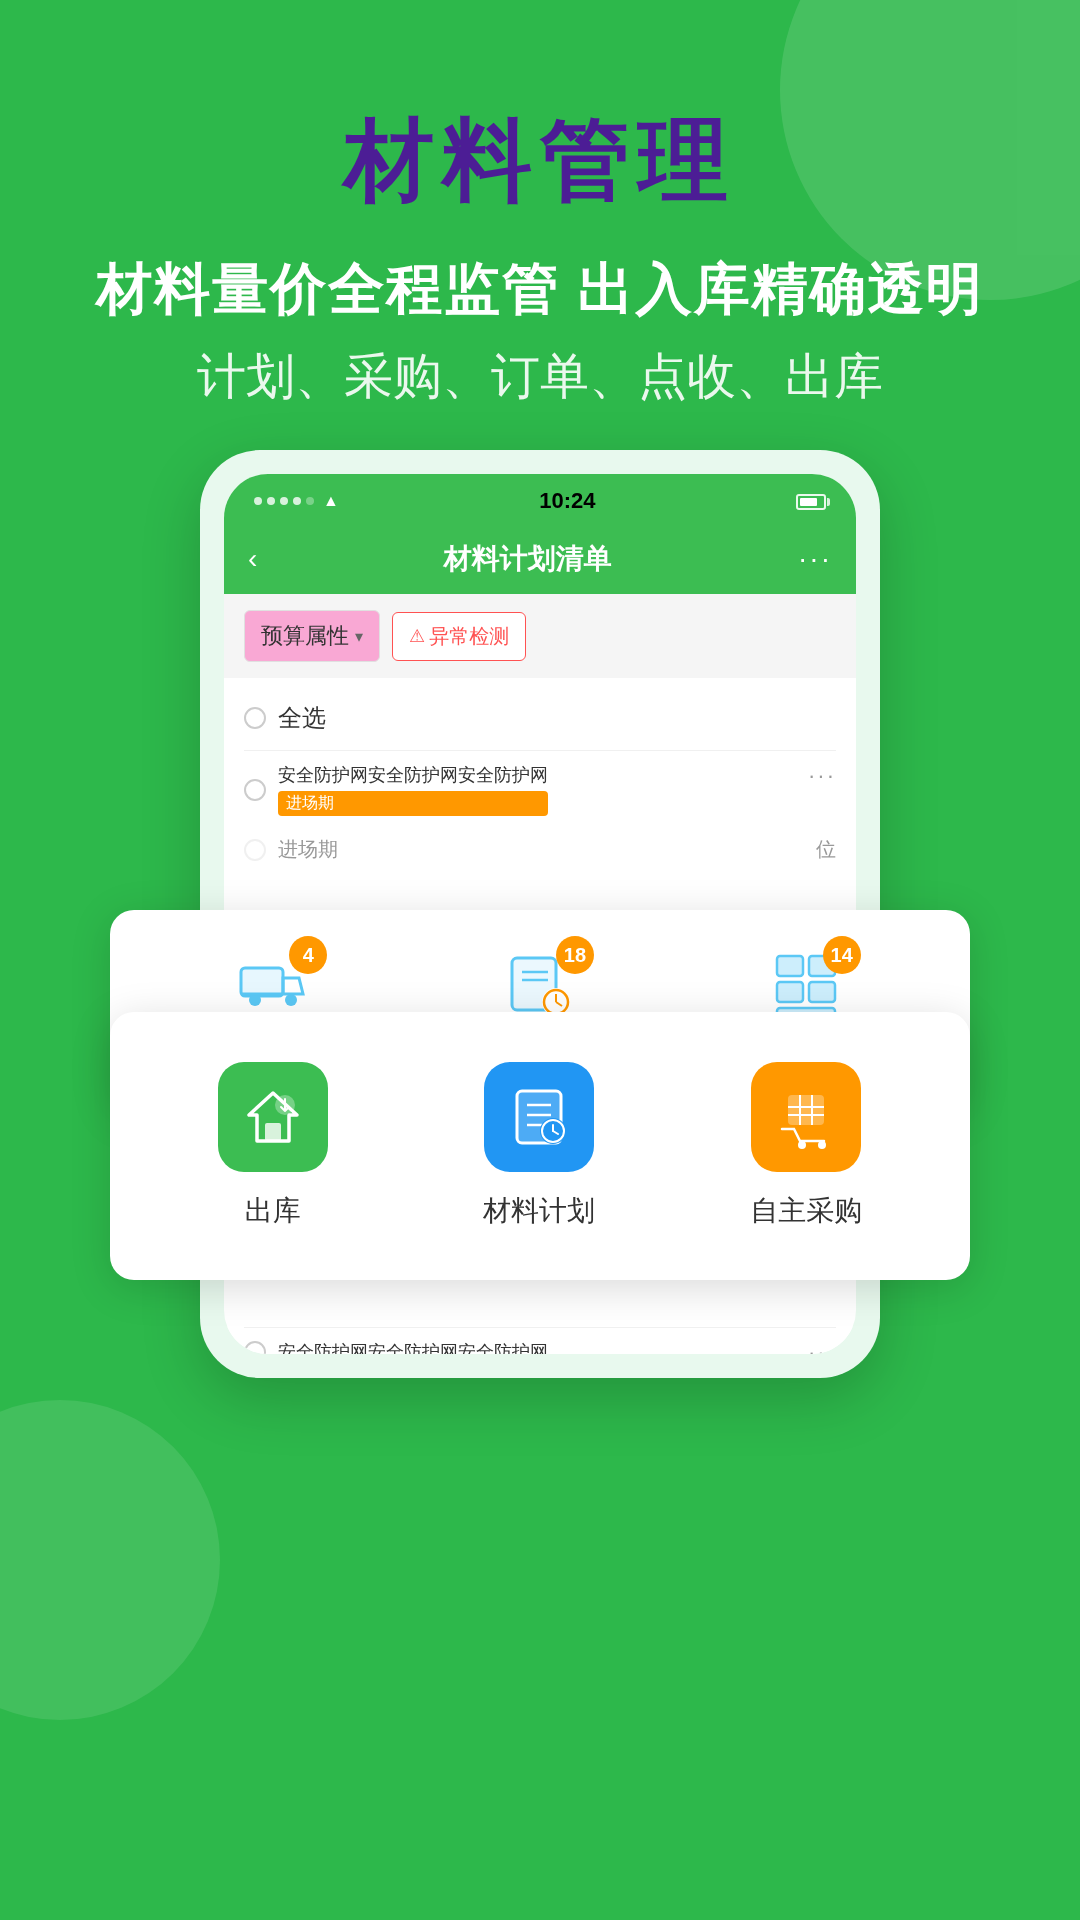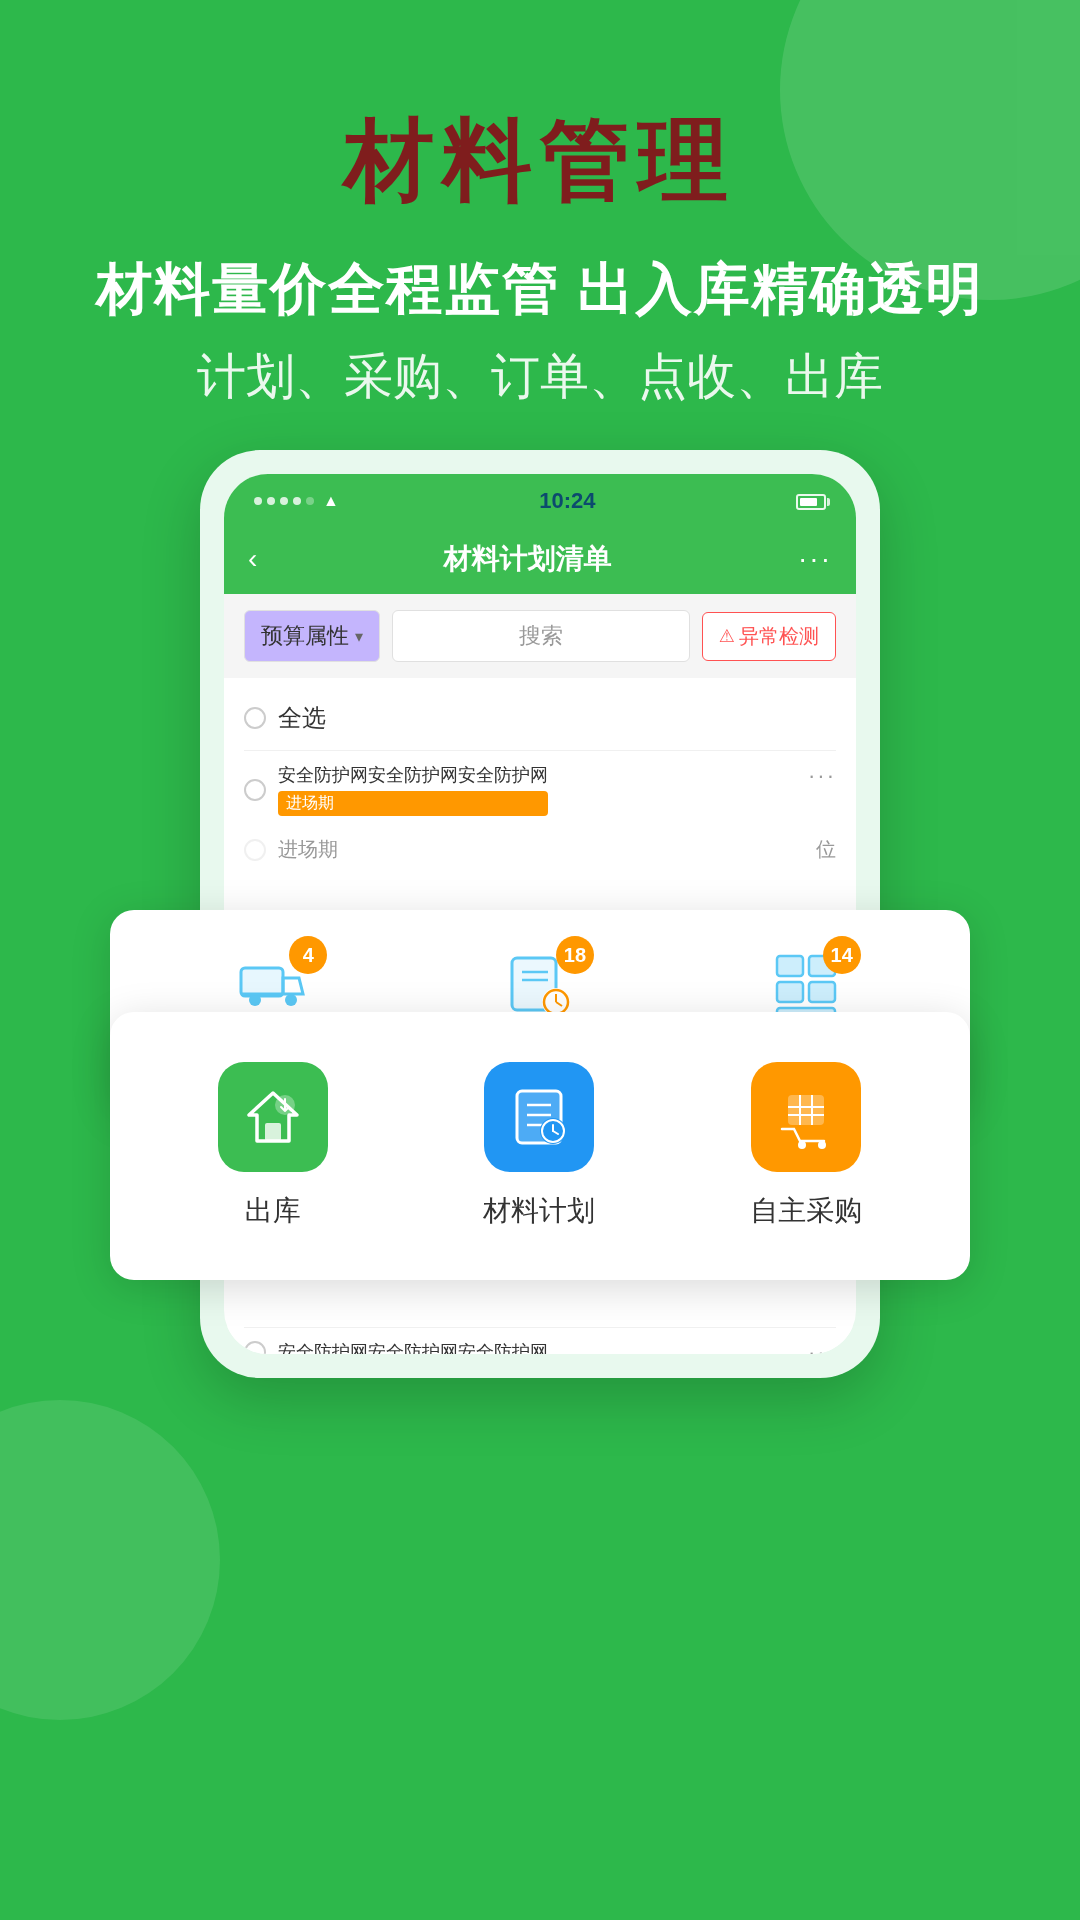--- a/index.html
+++ b/index.html
@@ -38,21 +38,21 @@
     
     .header-section {
       padding: 100px 60px 40px;
       text-align: center;
       position: relative;
       z-index: 1;
     }
     .main-title {
       font-size: 90px;
       font-weight: 900;
-      color: #7f1d1d;
+      color: #4c1d95;
       letter-spacing: 8px;
       margin-bottom: 30px;
     }
     .subtitle-main {
       font-size: 56px;
       color: #fff;
       font-weight: 600;
       margin-bottom: 16px;
       letter-spacing: 2px;
     }
@@ -92,21 +92,21 @@
       gap: 5px;
       align-items: center;
     }
     .status-dot {
       width: 8px;
       height: 8px;
       border-radius: 50%;
       background: rgba(255,255,255,0.8);
     }
     .status-time {
-      color: #0c4a6e;
+      color: #000000;
       font-size: 22px;
       font-weight: 600;
     }
     .status-icons {
       display: flex;
       gap: 6px;
       align-items: center;
     }
     .battery-icon {
       width: 30px;
@@ -162,21 +162,21 @@
       background: #f5f5f5;
       display: flex;
       align-items: center;
       padding: 16px 20px;
       gap: 12px;
     }
     .filter-btn {
       display: flex;
       align-items: center;
       gap: 6px;
-      background: #c4b5fd;
+      background: #f9a8d4;
       border-radius: 6px;
       padding: 10px 16px;
       font-size: 22px;
       color: #333;
       border: 1px solid #e0e0e0;
     }
     .search-btn {
       flex: 1;
       background: #fff;
       border-radius: 6px;
@@ -424,23 +424,20 @@
         <span class="nav-more">···</span>
       </div>
 
       <div class="phone-content">
         <div class="phone-content-scroll">
 
           <div class="filter-bar">
             <div class="filter-btn">
               <span>预算属性</span>
               <span style="font-size:16px;color:#666;">▾</span>
-            </div>
-            <div class="search-btn">
-              <span>搜索</span>
             </div>
             <div class="anomaly-btn">
               <span style="font-size:18px;">⚠</span>
               <span>异常检测</span>
             </div>
           </div>
 
           <div class="list-area">
 
             <div class="select-all-row">

